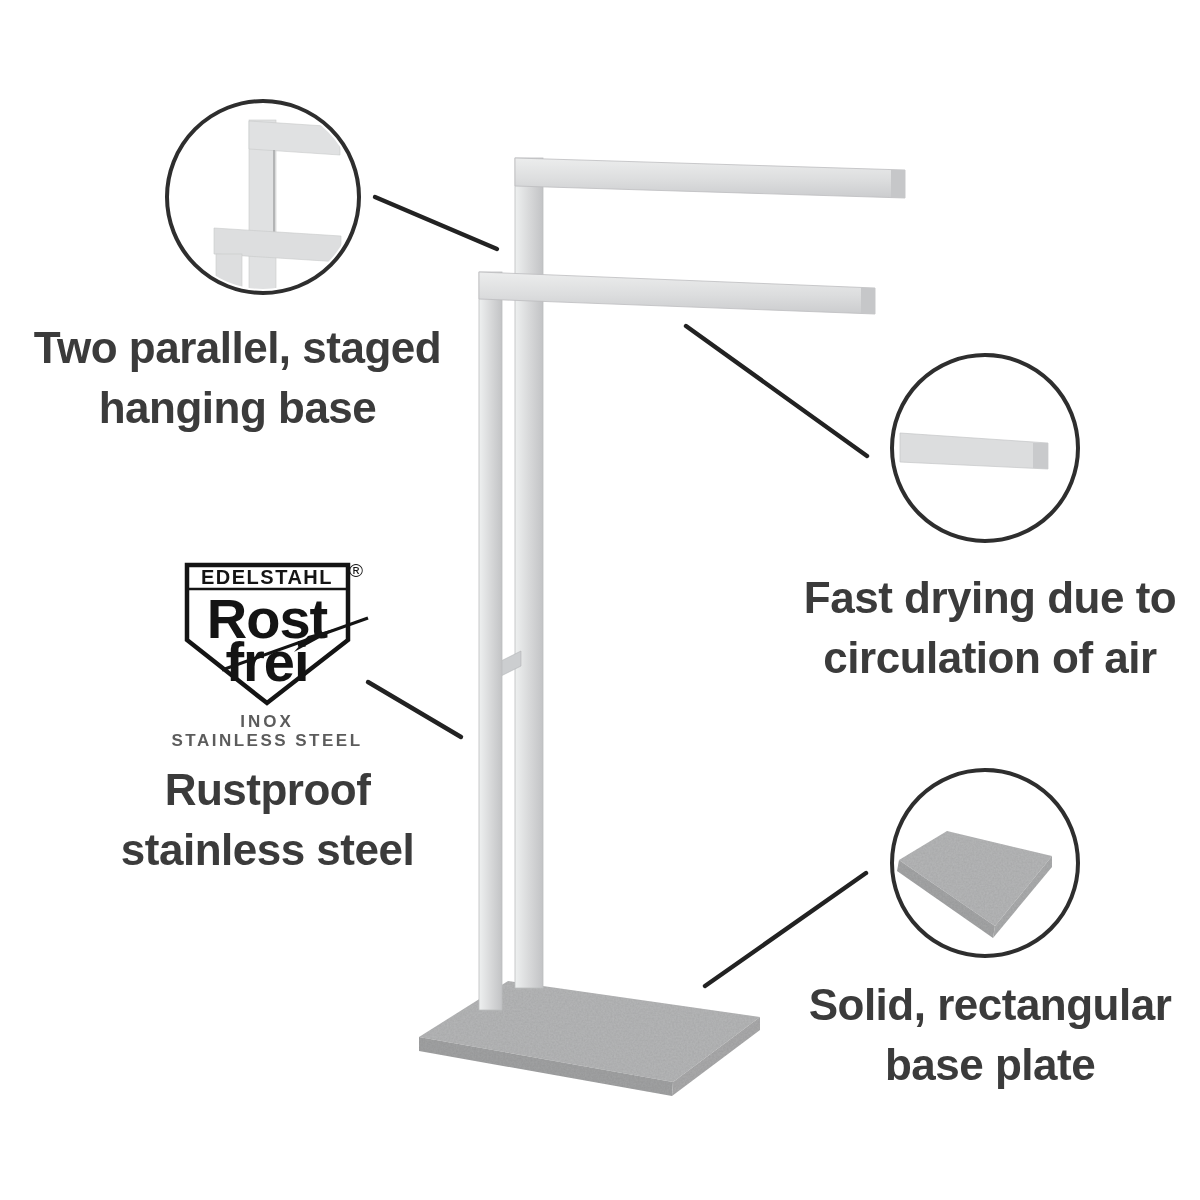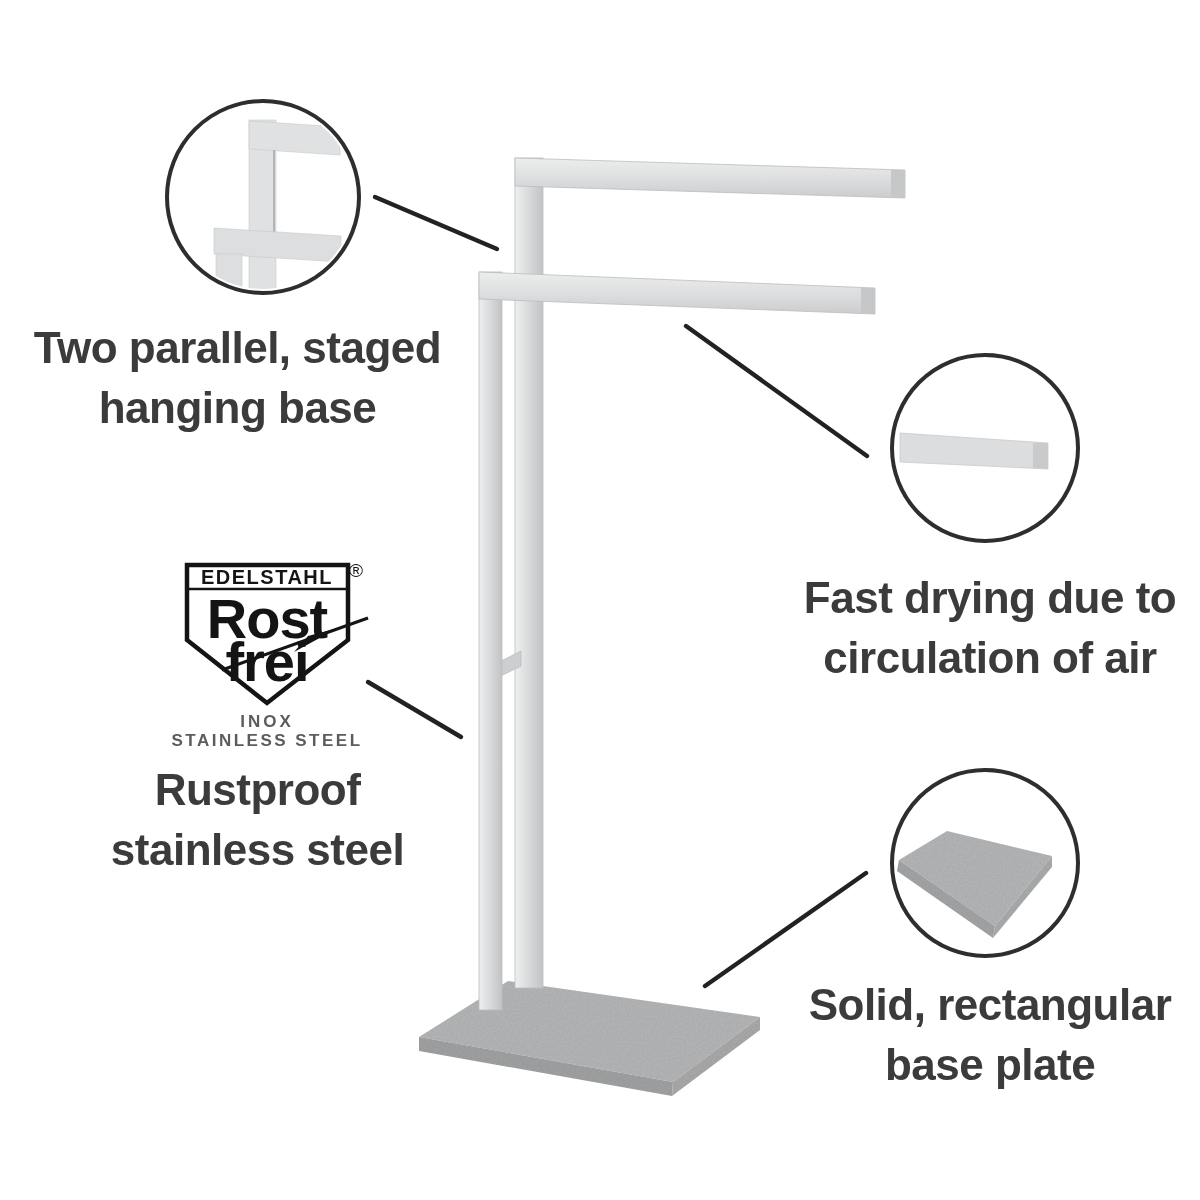--- a/index.html
+++ b/index.html
@@ -123,21 +123,21 @@
   <div class="label" style="left:10px;top:318px;width:455px;">
     <div>Two parallel, staged</div>
     <div>hanging base</div>
   </div>
 
   <div class="label" style="left:770px;top:568px;width:440px;">
     <div>Fast drying due to</div>
     <div>circulation of air</div>
   </div>
 
-  <div class="label" style="left:45px;top:760px;width:425px;">
+  <div class="label" style="left:55px;top:760px;width:425px;">
     <div>Rustproof</div>
     <div>stainless steel</div>
   </div>
 
   <div class="label" style="left:765px;top:975px;width:450px;">
     <div>Solid, rectangular</div>
     <div>base plate</div>
   </div>
 
 </div>

